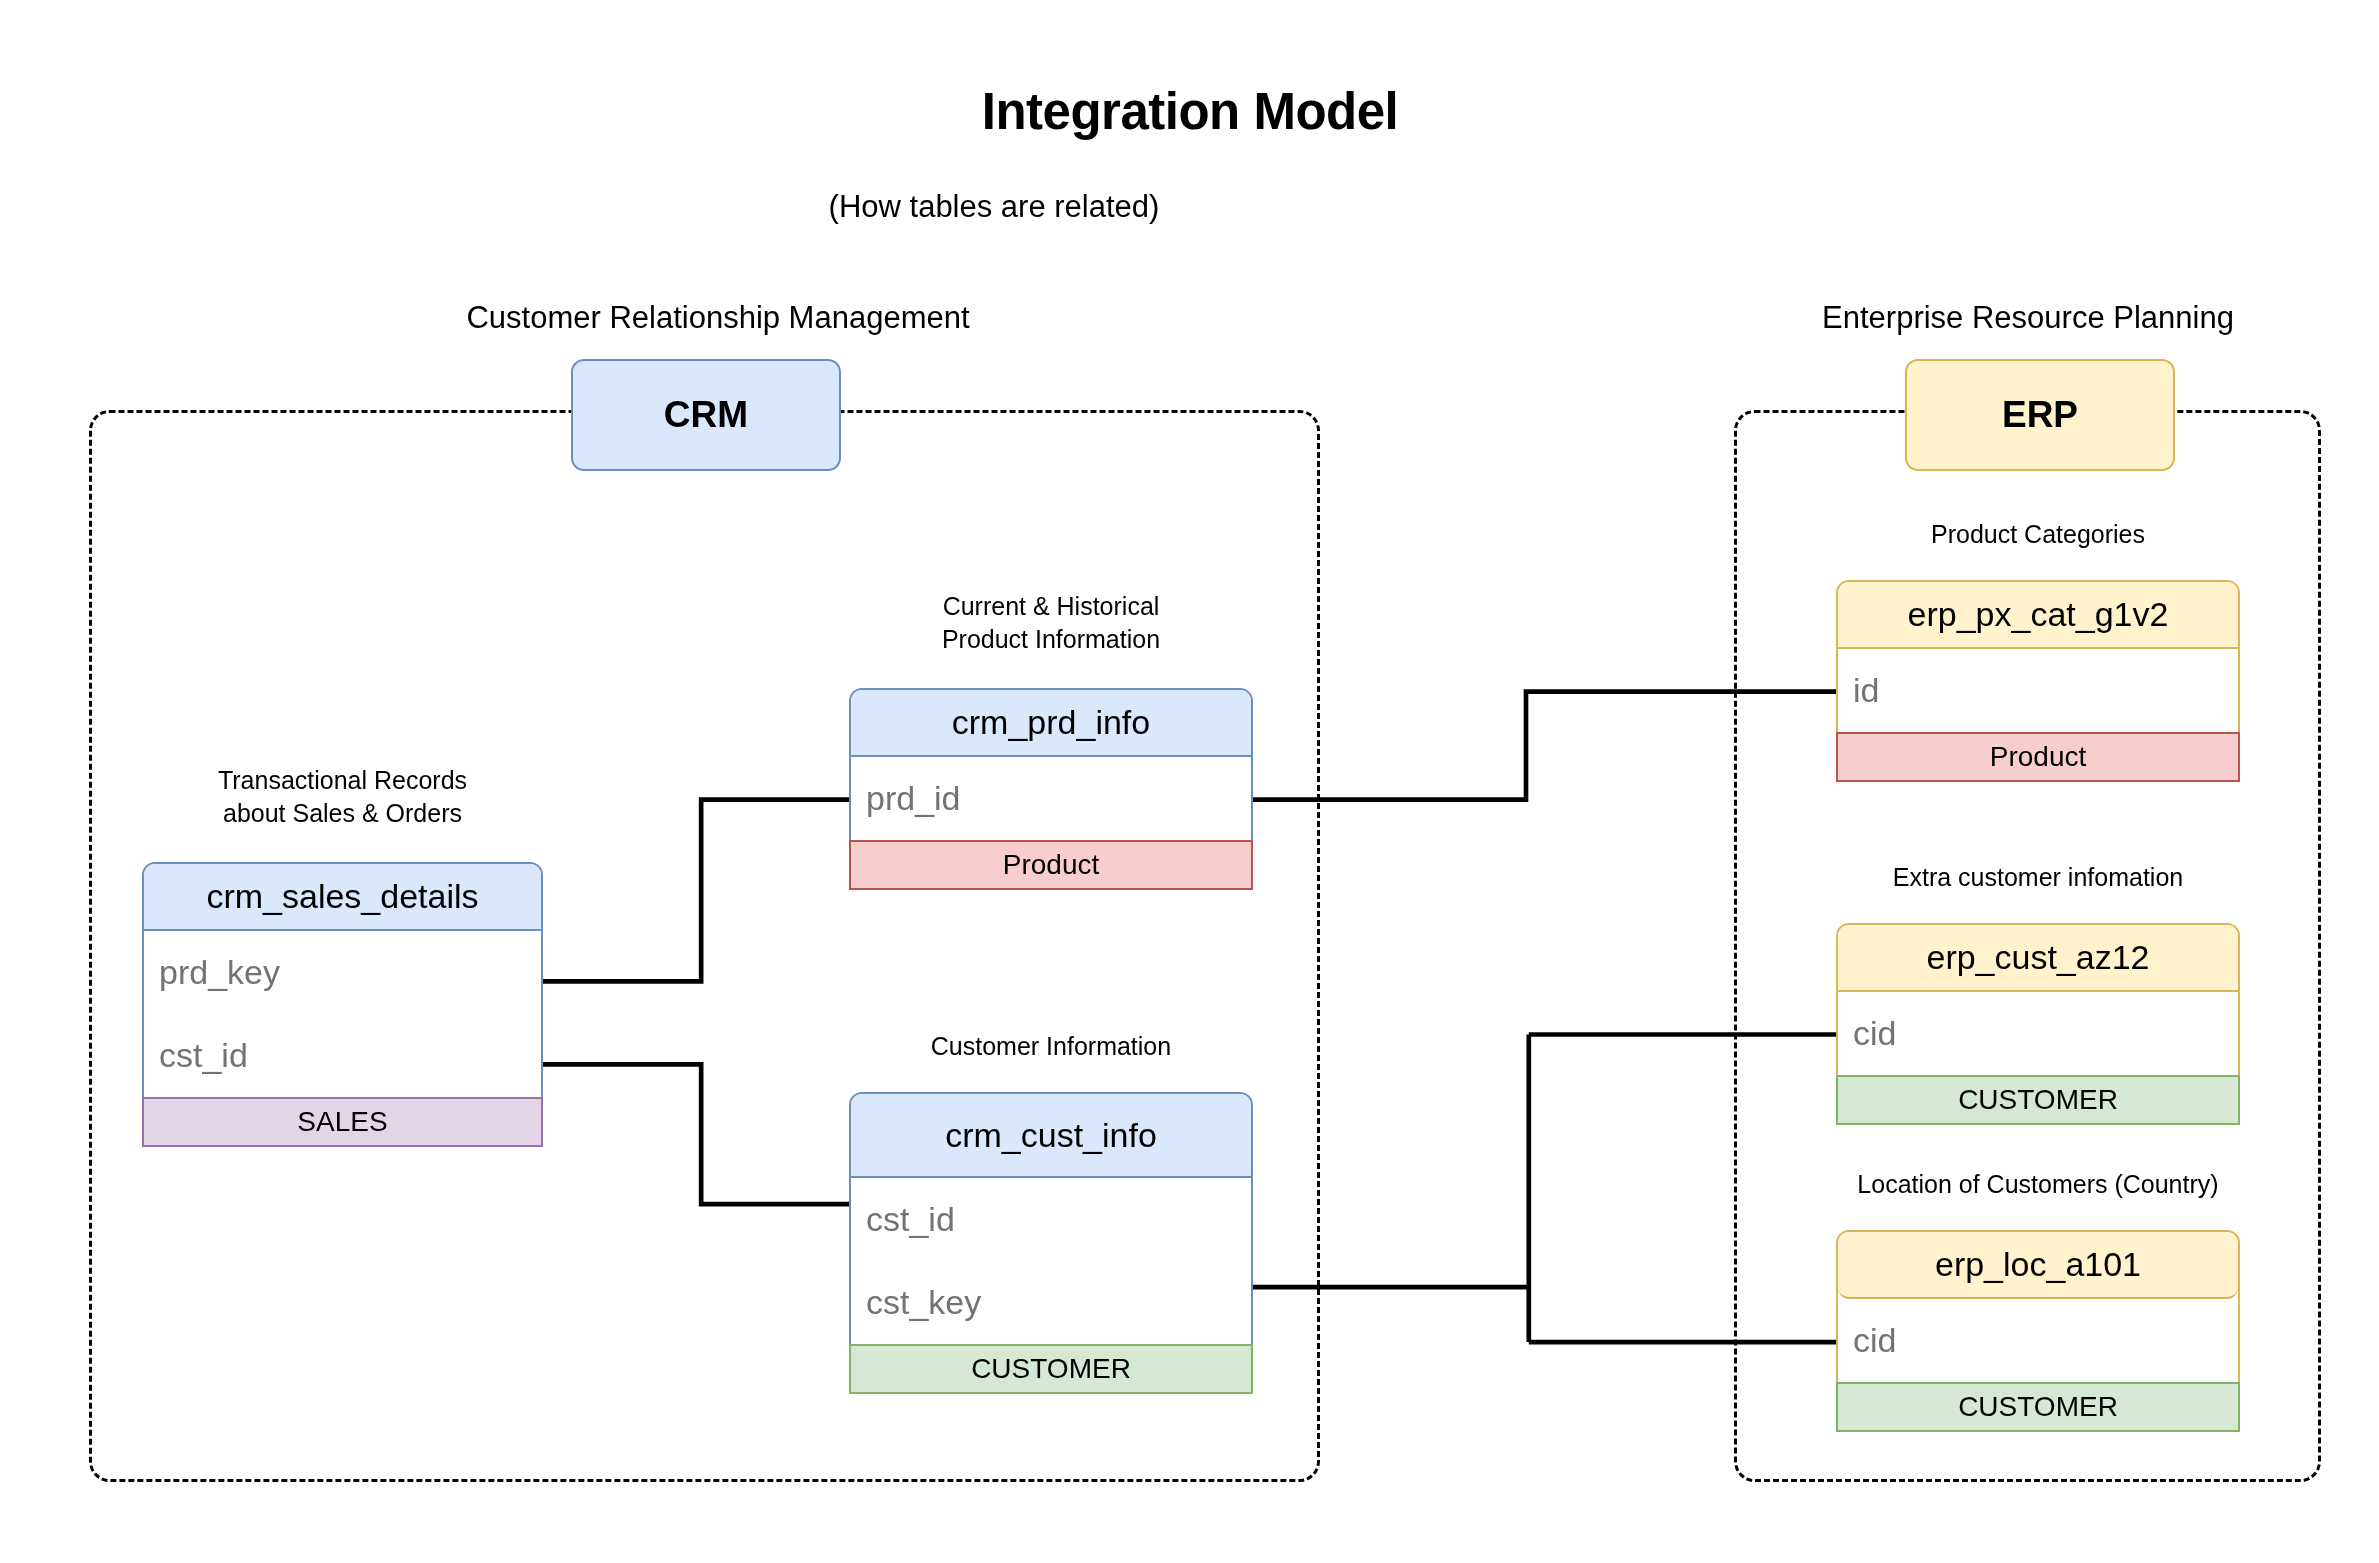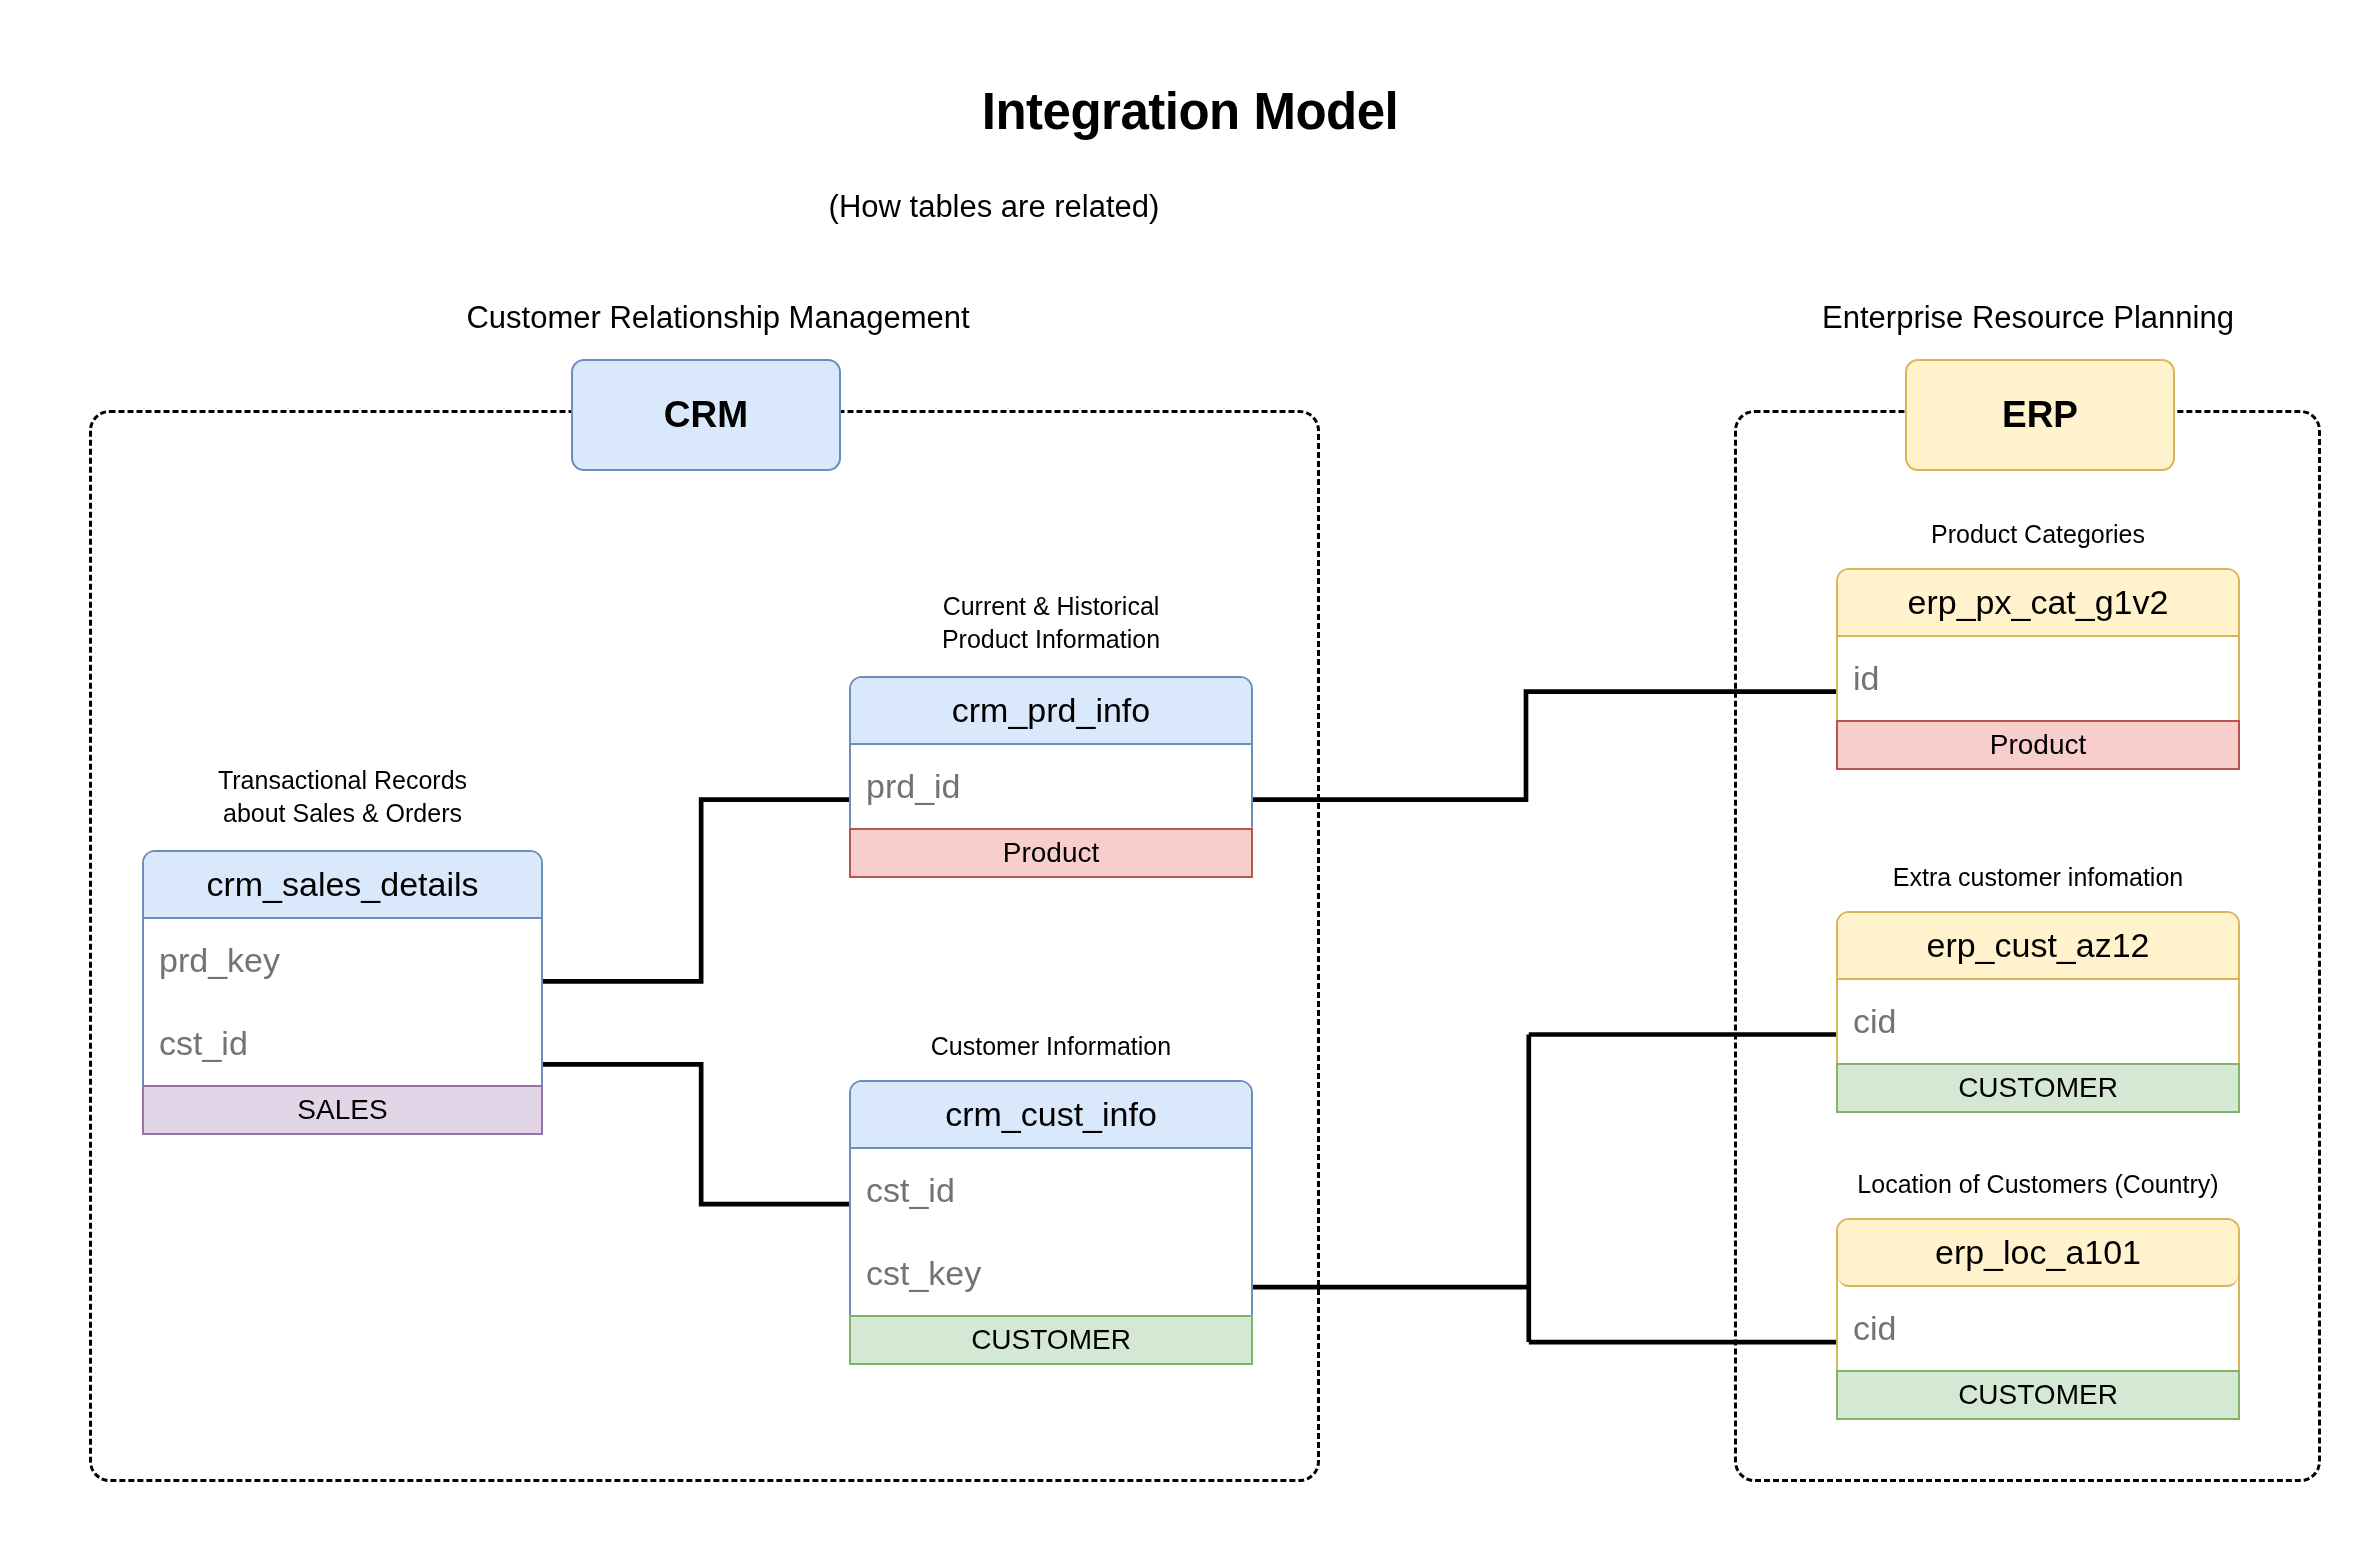--- a/index.html
+++ b/index.html
@@ -102,20 +102,21 @@
     color: #000000;
     white-space: pre-line;
     width: 485px;
   }
   .entity-card {
     position: relative;
     box-sizing: border-box;
     border-radius: 13px 13px 0 0;
     background: #ffffff;
     overflow: hidden;
+    margin-top: 12px;
   }
   .entity-head {
     box-sizing: border-box;
     display: flex;
     align-items: center;
     justify-content: center;
     font-size: 34px;
     color: #000000;
   }
   .entity-field {
@@ -208,21 +209,21 @@
     <div class="entity-card">
       <div class="entity-head" style="height:67px;">crm_prd_info</div>
       <div class="entity-field" style="height:83px;">prd_id</div>
     </div>
     <div class="entity-tag tag-product" style="height:50px;">Product</div>
   </div>
 
   <div class="entity crm" style="left:849px; top:1080px; width:404px;">
     <div class="entity-caption" style="top:-50px;">Customer Information</div>
     <div class="entity-card">
-      <div class="entity-head" style="height:67px;">crm_cust_info</div>
+      <div class="entity-head" style="height:84px;">crm_cust_info</div>
       <div class="entity-field" style="height:83px;">cst_id</div>
       <div class="entity-field" style="height:83px;">cst_key</div>
     </div>
     <div class="entity-tag tag-customer" style="height:50px;">CUSTOMER</div>
   </div>
 
   <div class="entity erp" style="left:1836px; top:568px; width:404px;">
     <div class="entity-caption" style="top:-50px;">Product Categories</div>
     <div class="entity-card">
       <div class="entity-head" style="height:67px;">erp_px_cat_g1v2</div>

